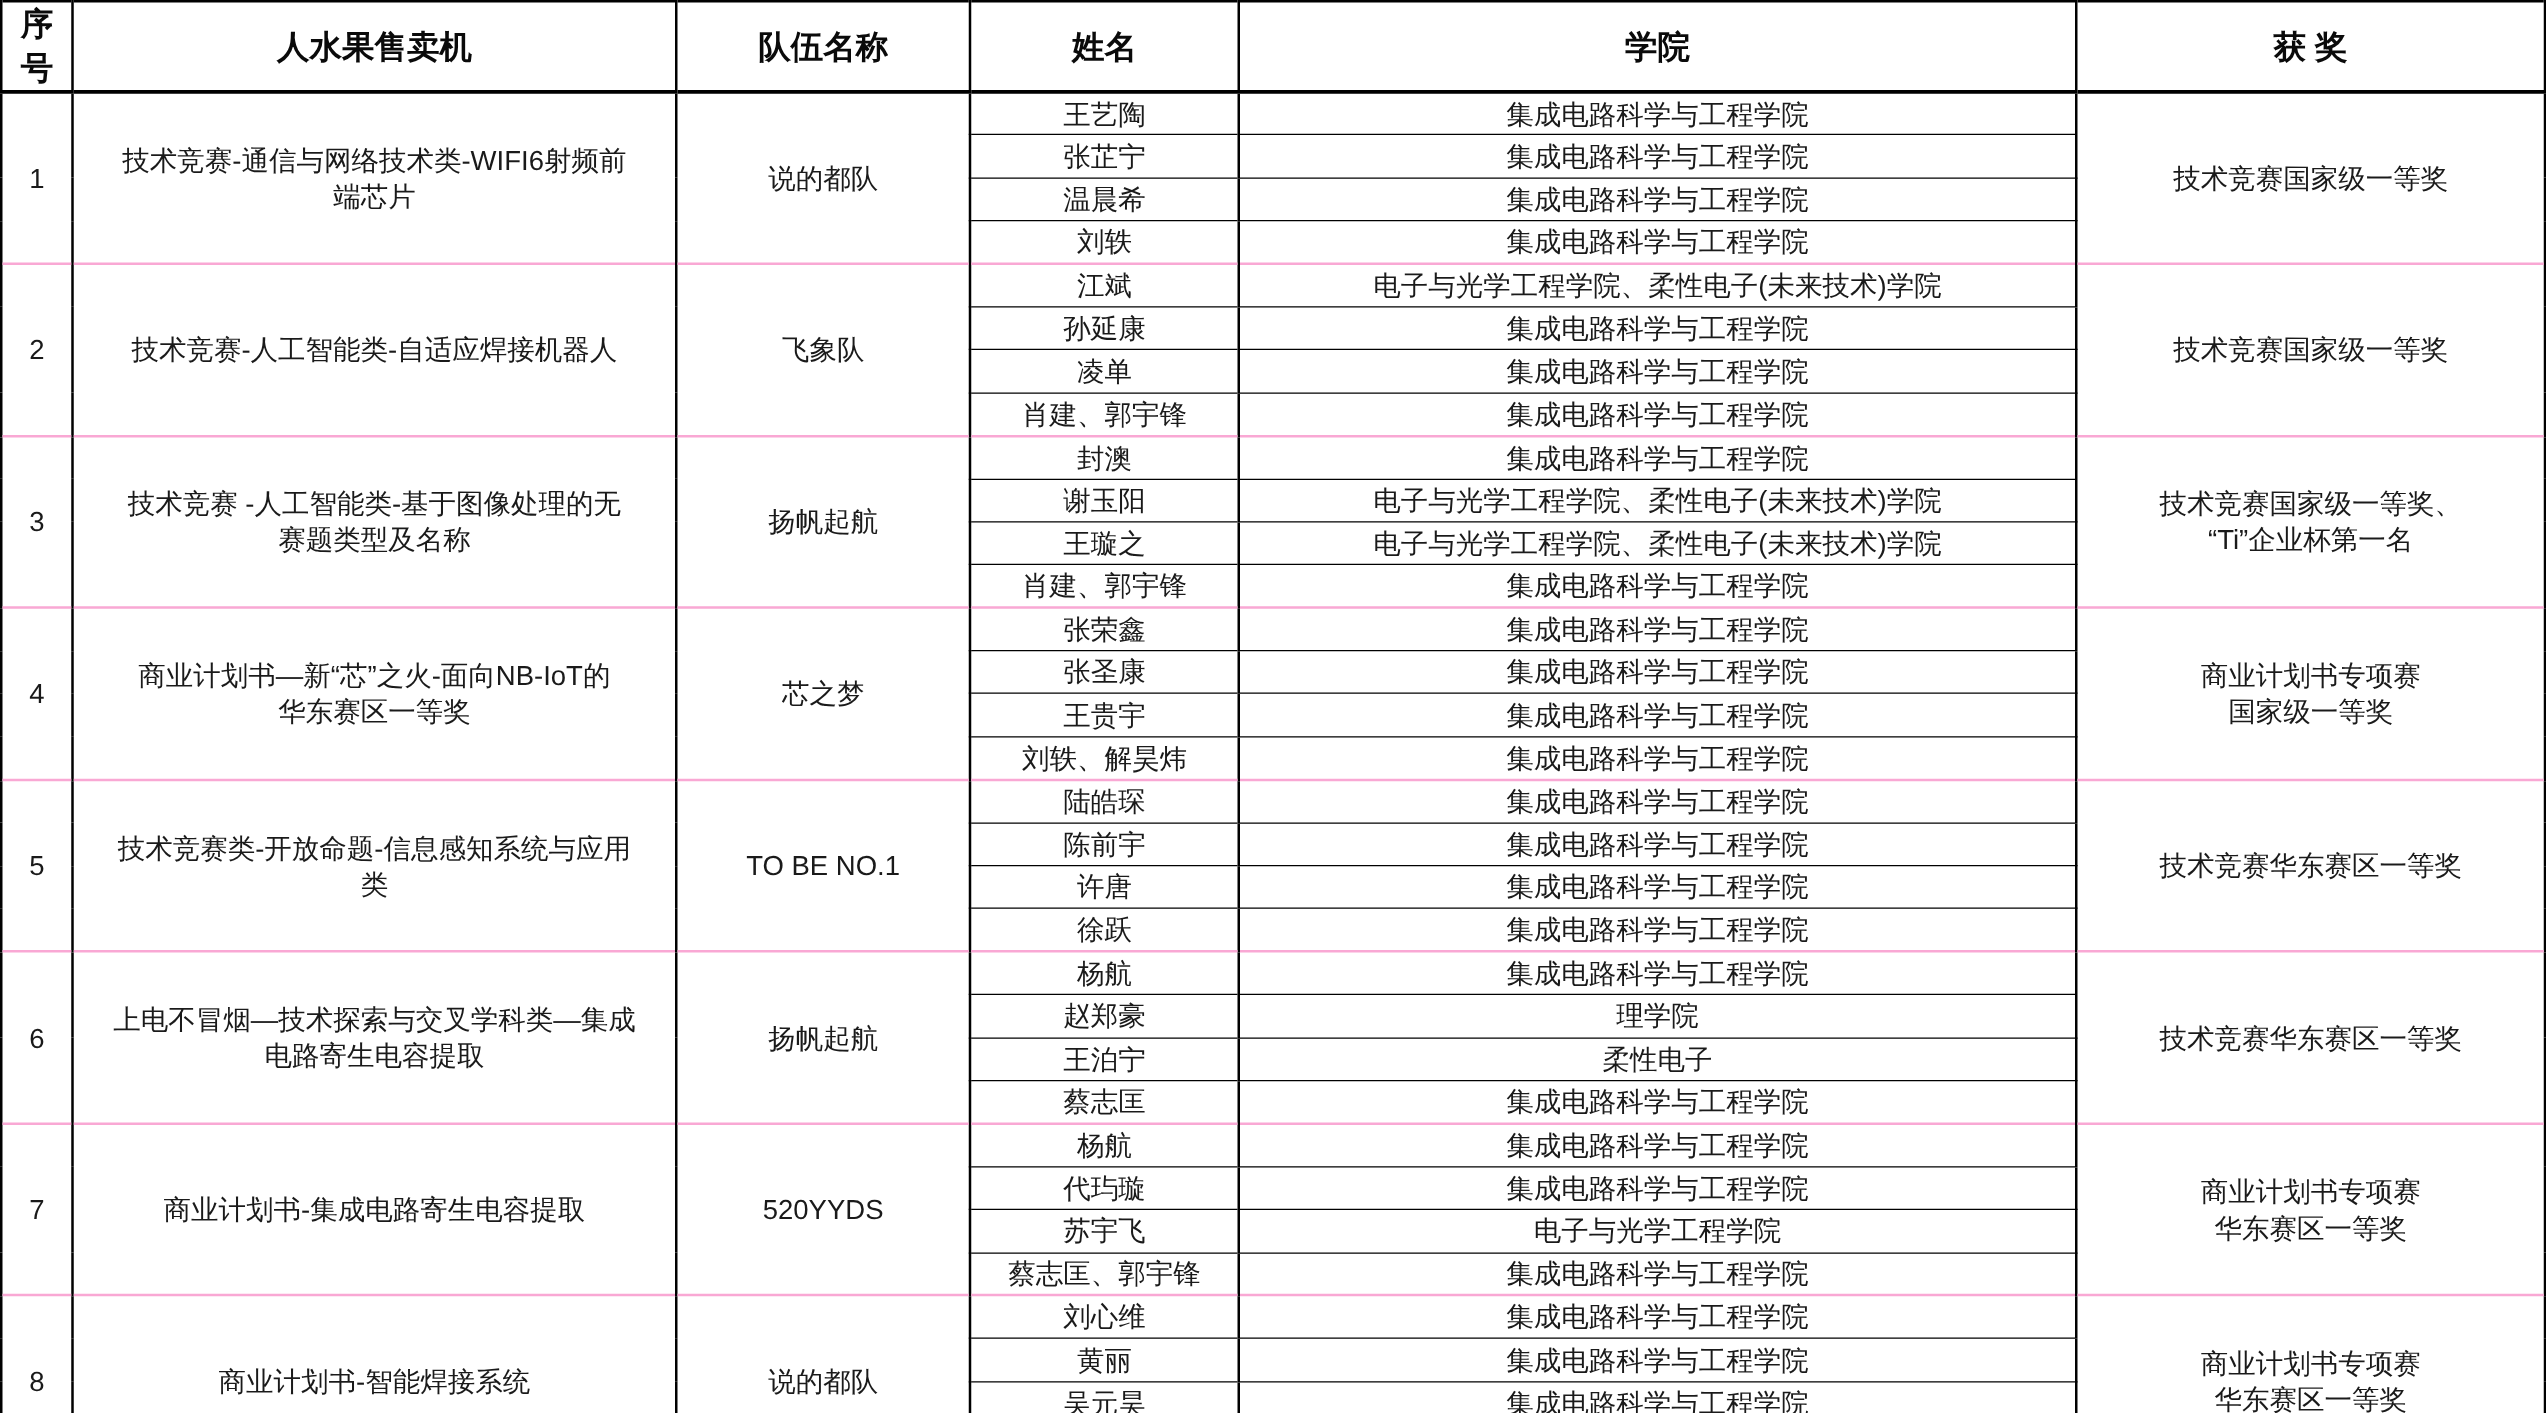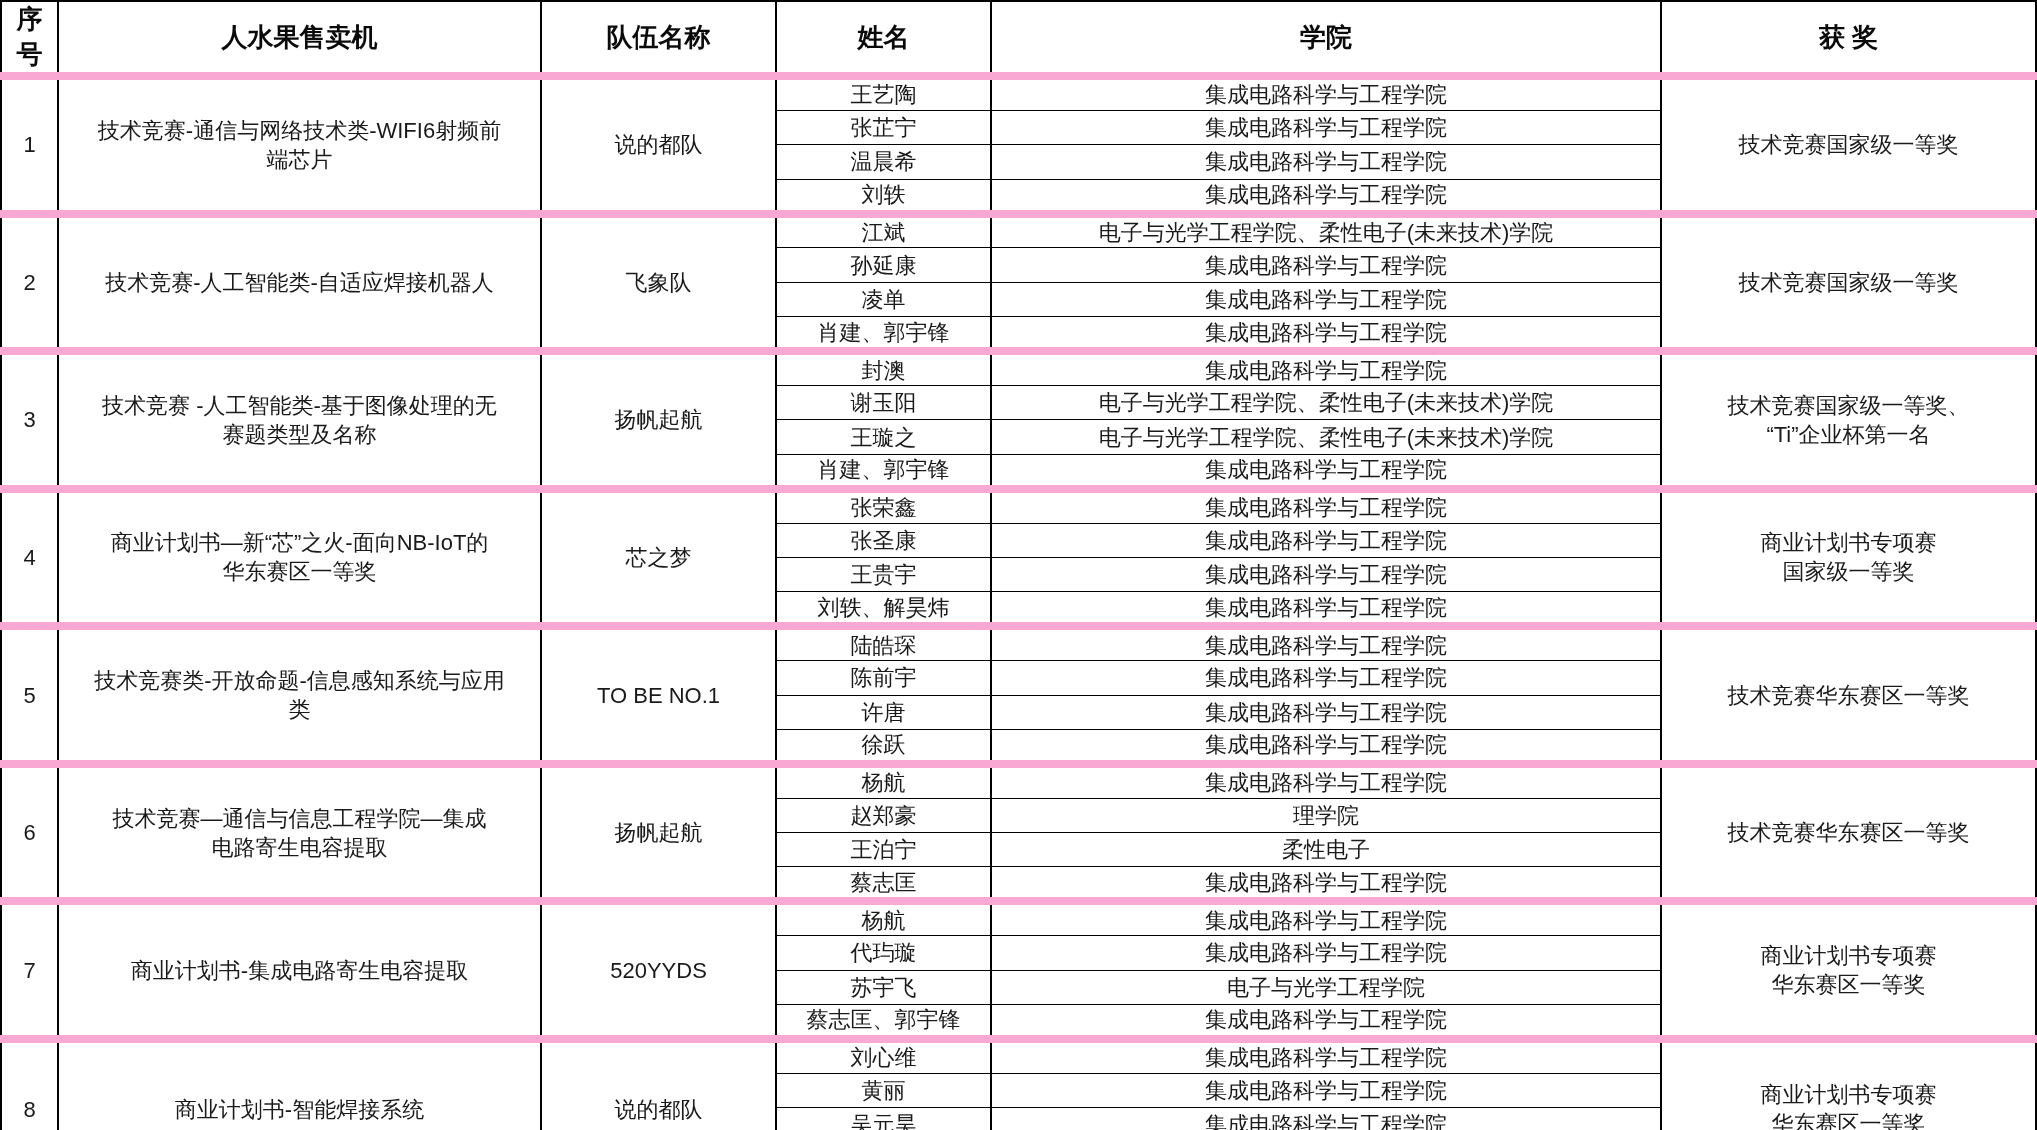--- a/index.html
+++ b/index.html
@@ -44,21 +44,21 @@
     text-align: center;
     vertical-align: middle;
     border-left: 2px solid #000000;
     border-right: 2px solid #000000;
     border-top: 1px solid #000000;
     padding: 0 8px;
     color: #1a1a1a;
     line-height: 1.32;
     overflow: hidden;
   }
-  tbody tr.team-first td { border-top: 8px solid #f9a8d4; }
+  tbody tr.team-first td { border-top: 2px solid #f9a8d4; }
   td.cell-topic, td.cell-award { white-space: pre-line; }
   td.cell-name, td.cell-team, td.cell-college { white-space: nowrap; }
 </style>
 </head>
 <body>
 
 <table class="award-table">
   <colgroup>
     <col class="c-index">
     <col class="c-topic">
@@ -179,21 +179,21 @@
       <tr>
         <td class="cell-name">许唐</td>
         <td class="cell-college">集成电路科学与工程学院</td>
       </tr>
       <tr>
         <td class="cell-name">徐跃</td>
         <td class="cell-college">集成电路科学与工程学院</td>
       </tr>
       <tr class="team-first">
         <td class="cell-index" rowspan="4">6</td>
-        <td class="cell-topic" rowspan="4">技术竞赛—通信与信息工程学院—集成
+        <td class="cell-topic" rowspan="4">上电不冒烟—技术探索与交叉学科类—集成
 电路寄生电容提取</td>
         <td class="cell-team" rowspan="4">扬帆起航</td>
         <td class="cell-name">杨航</td>
         <td class="cell-college">集成电路科学与工程学院</td>
         <td class="cell-award" rowspan="4">技术竞赛华东赛区一等奖</td>
       </tr>
       <tr>
         <td class="cell-name">赵郑豪</td>
         <td class="cell-college">理学院</td>
       </tr>

